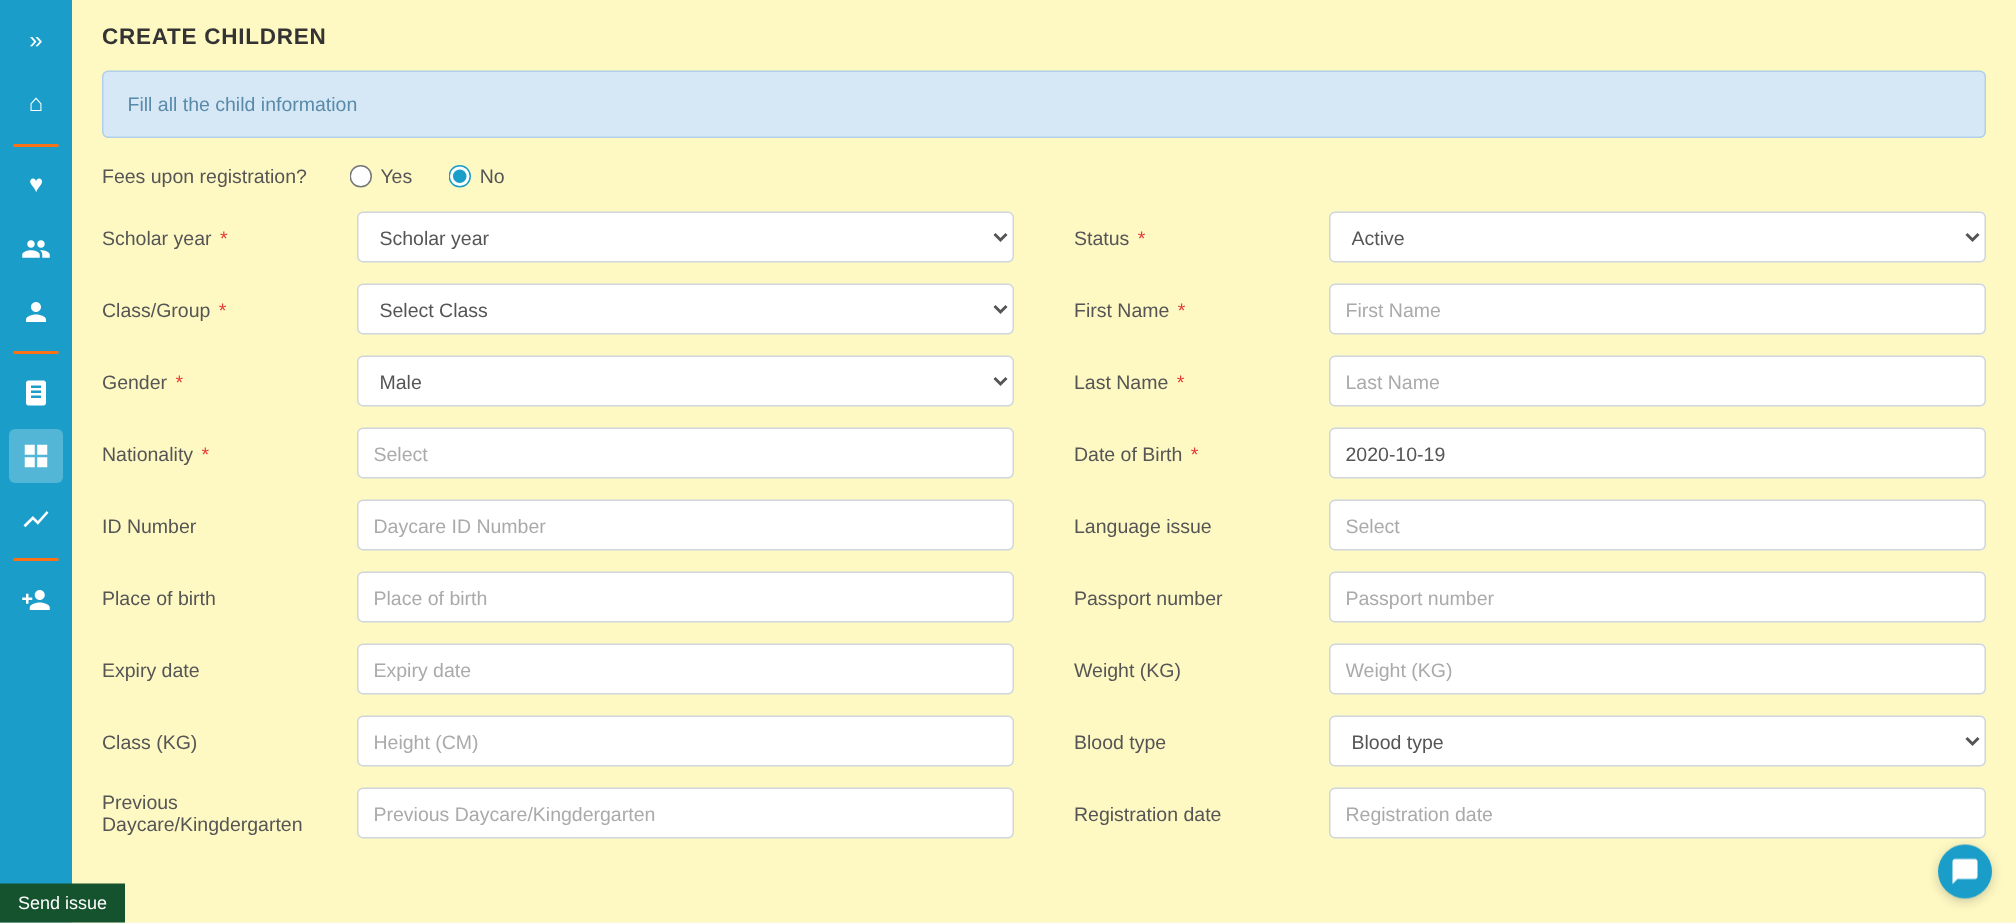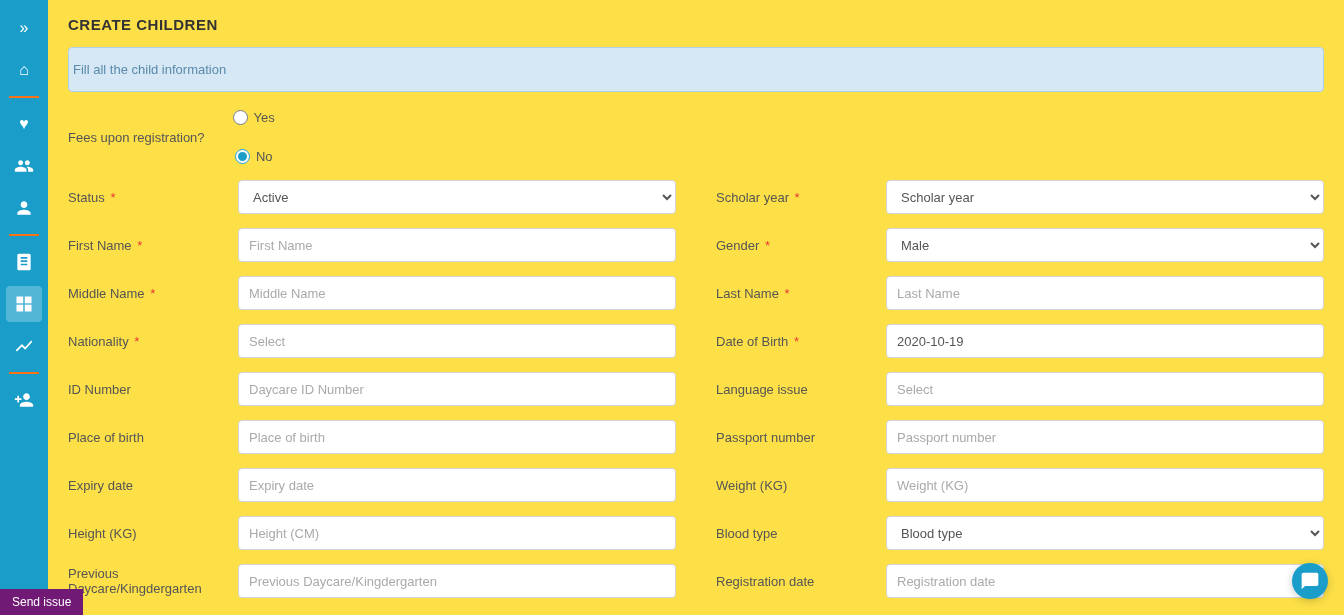--- a/index.html
+++ b/index.html
@@ -34,58 +34,57 @@
       height: 2px;
       background: #f97316;
       margin: 2px 0;
     }
 
     
     .main {
       flex: 1;
       overflow-y: auto;
       padding: 16px 20px;
-      background: #fde047;
+      background: #fef9c3;
     }
 
     .page-title {
       font-size: 15px;
       font-weight: bold;
       color: #333;
       margin-bottom: 14px;
       text-transform: uppercase;
       letter-spacing: 0.5px;
     }
 
     .info-banner {
       background: #d6e8f5;
       border: 1px solid #b0cfe8;
       border-radius: 4px;
-      padding: 14px 4px;
+      padding: 14px 16px;
       color: #5a8aaa;
       font-size: 13px;
       margin-bottom: 18px;
     }
 
     .fees-row {
       display: flex;
       align-items: center;
       margin-bottom: 16px;
       gap: 8px;
     }
     .fees-label {
       font-size: 13px;
       color: #555;
       margin-right: 20px;
     }
     .radio-group {
       display: flex;
       align-items: center;
       gap: 24px;
-      flex-direction: column;
     }
     .radio-item {
       display: flex;
       align-items: center;
       gap: 6px;
       font-size: 13px;
       color: #555;
       cursor: pointer;
     }
     .radio-item input[type="radio"] {
@@ -134,21 +133,21 @@
     select.form-control {
       appearance: auto;
       cursor: pointer;
     }
 
     
     .send-issue {
       position: fixed;
       bottom: 0;
       left: 0;
-      background: #701a75;
+      background: #14532d;
       color: white;
       padding: 6px 12px;
       font-size: 12px;
       cursor: pointer;
       z-index: 100;
     }
 
     
     .chat-bubble {
       position: fixed;
@@ -223,40 +222,40 @@
       </label>
       <label class="radio-item">
         <input type="radio" name="fees" value="no" checked="" style="">
         <span>No</span>
       </label>
     </div>
   </div>
 
   <div class="form-grid" id="form-grid">
   <div class="form-row">
+        <label class="form-label">Scholar year<span class="required"> *</span></label>
+        <select class="form-control"><option>Scholar year</option></select>
+      </div>
+      <div class="form-row">
         <label class="form-label">Status<span class="required"> *</span></label>
         <select class="form-control"><option>Active</option><option>Inactive</option></select>
       </div>
       <div class="form-row">
-        <label class="form-label">Scholar year<span class="required"> *</span></label>
-        <select class="form-control"><option>Scholar year</option></select>
+        <label class="form-label">Class/Group<span class="required"> *</span></label>
+        <select class="form-control"><option>Select Class</option></select>
       </div>
       <div class="form-row">
         <label class="form-label">First Name<span class="required"> *</span></label>
         <input type="text" placeholder="First Name" class="form-control" style="">
       </div>
       <div class="form-row">
         <label class="form-label">Gender<span class="required"> *</span></label>
         <select class="form-control"><option>Male</option><option>Female</option></select>
       </div>
       <div class="form-row">
-        <label class="form-label">Middle Name<span class="required"> *</span></label>
-        <input type="text" placeholder="Middle Name" class="form-control" style="">
-      </div>
-      <div class="form-row">
         <label class="form-label">Last Name<span class="required"> *</span></label>
         <input type="text" placeholder="Last Name" class="form-control" style="">
       </div>
       <div class="form-row">
         <label class="form-label">Nationality<span class="required"> *</span></label>
         <input type="text" placeholder="Select" class="form-control" style="">
       </div>
       <div class="form-row">
         <label class="form-label">Date of Birth<span class="required"> *</span></label>
         <input type="text" placeholder="2020-10-19" class="form-control" value="2020-10-19" style="">
@@ -279,21 +278,21 @@
       </div>
       <div class="form-row">
         <label class="form-label">Expiry date</label>
         <input type="text" placeholder="Expiry date" class="form-control" style="">
       </div>
       <div class="form-row">
         <label class="form-label">Weight (KG)</label>
         <input type="text" placeholder="Weight (KG)" class="form-control" style="">
       </div>
       <div class="form-row">
-        <label class="form-label">Height (KG)</label>
+        <label class="form-label">Class (KG)</label>
         <input type="text" placeholder="Height (CM)" class="form-control" style="">
       </div>
       <div class="form-row">
         <label class="form-label">Blood type</label>
         <select class="form-control"><option>Blood type</option><option>A+</option><option>A-</option><option>B+</option><option>B-</option><option>O+</option><option>O-</option><option>AB+</option><option>AB-</option></select>
       </div>
       <div class="form-row">
         <label class="form-label">Previous Daycare/Kingdergarten</label>
         <input type="text" placeholder="Previous Daycare/Kingdergarten" class="form-control" style="">
       </div>

